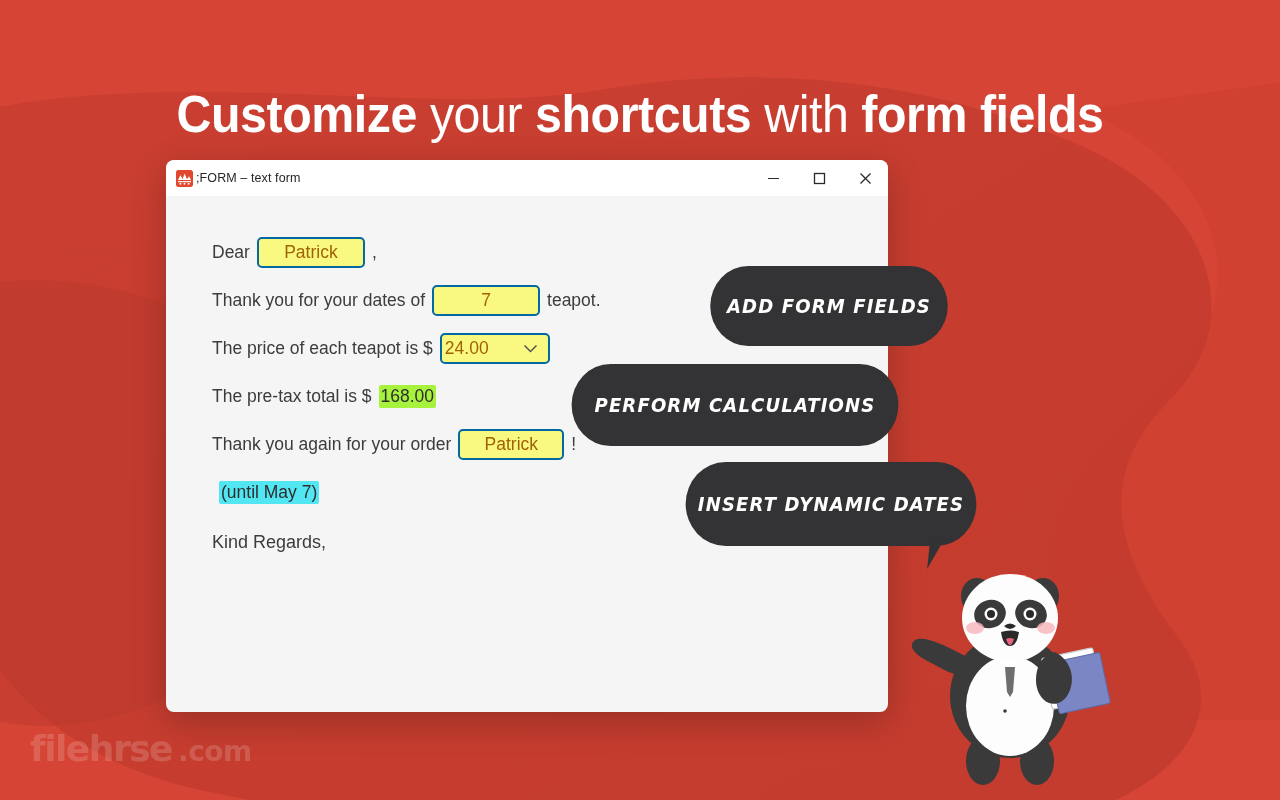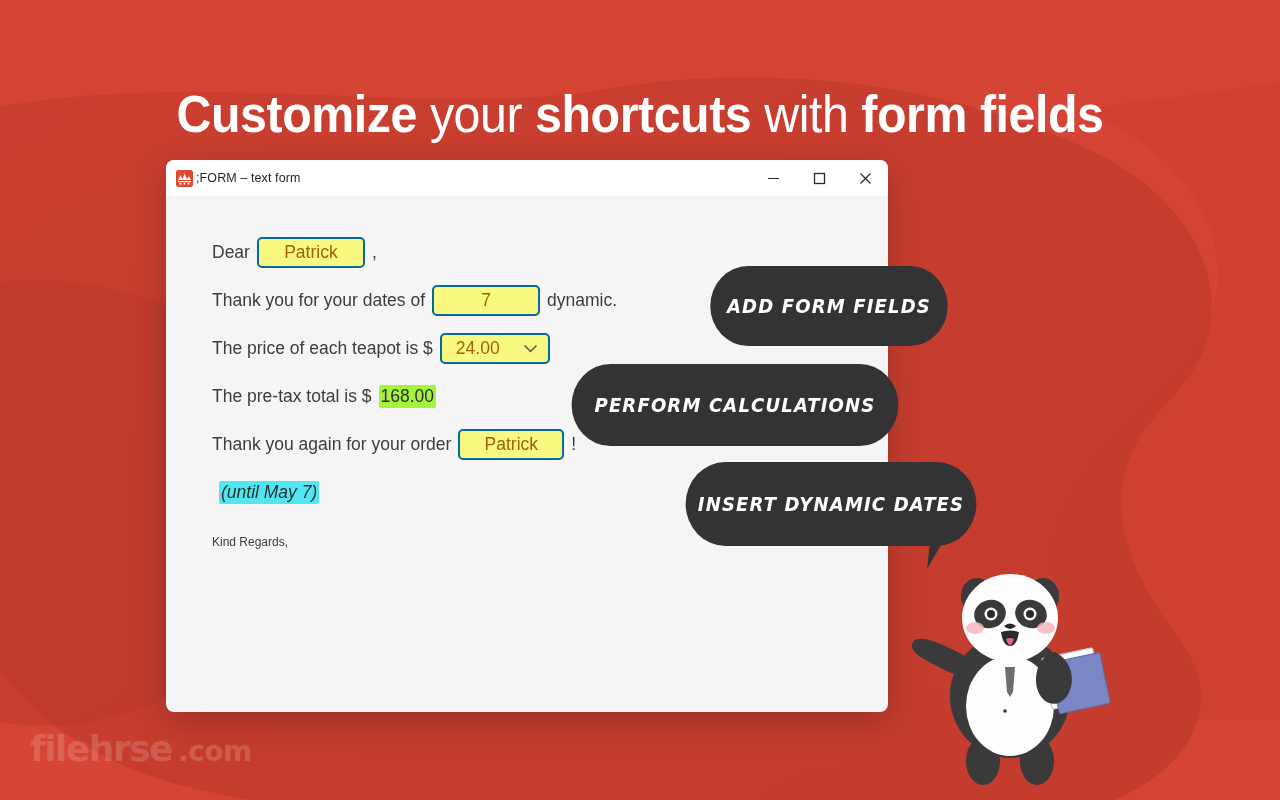--- a/index.html
+++ b/index.html
@@ -86,32 +86,32 @@
     border-radius:5px;
     height:31px;
     font-size:17.5px;
     color:#a16207;
     box-sizing:border-box;
     margin:0 7px;
     padding:0 10px;
   }
   .field-name{width:108px;}
   .field-qty{width:108px;}
-  .field-price{width:110px;justify-content:flex-start;padding-left:14px;position:relative;}
+  .field-price{width:110px;justify-content:flex-start;padding-left:3px;position:relative;}
   .field-name2{width:106px;}
   .chev{position:absolute;right:10px;top:50%;transform:translateY(-50%);display:block;}
 
   .hl-green{
     background:#A6F23C;color:#2e2e2e;padding:1px 2px;border-radius:2px;
   }
   .hl-cyan{
-    background:#51E6F2;color:#2e2e2e;padding:1px 2px;border-radius:2px;font-style:italic;
+    background:#51E6F2;color:#2e2e2e;padding:1px 2px;border-radius:2px;
   }
   .signoff{
-    margin-top:22px;font-size:12px;color:#3c3c3c;line-height:25px;
+    margin-top:22px;font-size:18px;color:#3c3c3c;line-height:25px;
   }
 
   
   .bubble{
     position:absolute;
     background:#333335;
     color:#FFFFFF;
     display:flex;align-items:center;justify-content:center;
     font-family:"DejaVu Sans", sans-serif;
     font-weight:bold;
@@ -233,21 +233,21 @@
 
     <div class="line">
       <span class="txt">Dear</span>
       <span class="field field-name">Patrick</span>
       <span class="txt">,</span>
     </div>
 
     <div class="line">
       <span class="txt">Thank you for your dates of</span>
       <span class="field field-qty">7</span>
-      <span class="txt">dynamic.</span>
+      <span class="txt">teapot.</span>
     </div>
 
     <div class="line">
       <span class="txt">The price of each teapot is $</span>
       <span class="field field-price">
         <span>24.00</span>
         <span class="chev">
           <svg width="15" height="10" viewBox="0 0 15 10">
               <polyline points="1.5,2 7.5,8 13.5,2" fill="none" stroke="#555" stroke-width="1.5"></polyline>
             </svg>

